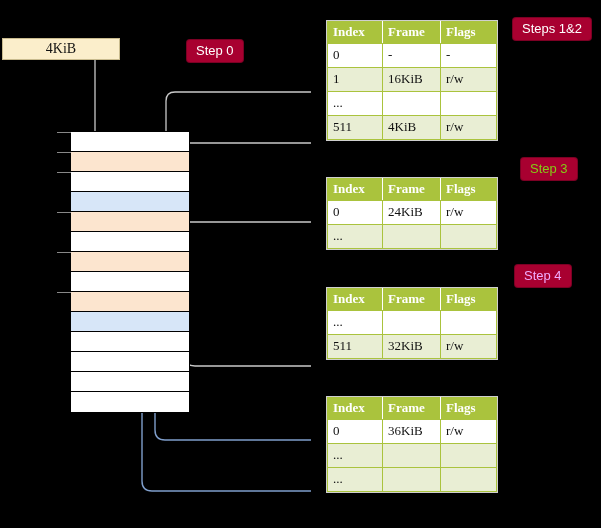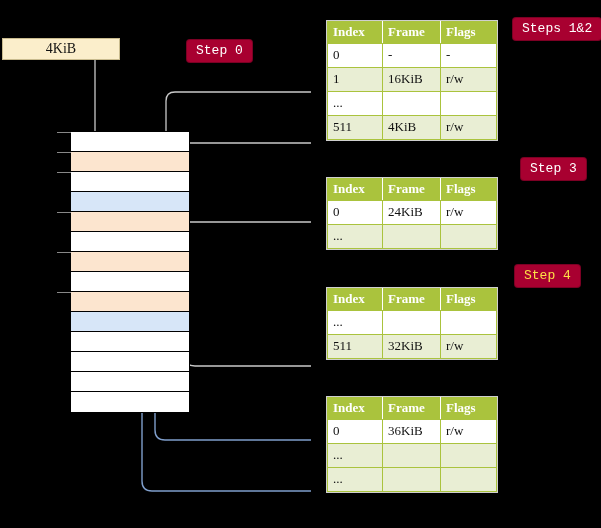--- a/index.html
+++ b/index.html
@@ -14,21 +14,21 @@
     background: #000000;
     font-family: "Liberation Serif", "DejaVu Serif", serif;
     overflow: hidden;
   }
 
   
   .badge {
     position: absolute;
     background: #a80030;
     color: #ffffff;
-    font-family: Liberation Mono, monospace;
+    font-family: Liberation Sans, sans-serif;
     font-size: 13px;
     line-height: 1;
     padding: 4px 9px 5px 9px;
     border-radius: 3px;
     white-space: nowrap;
     box-shadow: 0 0 0 1px #7c0024;
   }
 
   
   .page-box {
@@ -182,22 +182,22 @@
       <div class="mem-row blue" style="height: 20px; position: relative;"></div>
       <div class="mem-row" style="height: 20px; position: relative;"></div>
       <div class="mem-row" style="height: 20px; position: relative;"></div>
       <div class="mem-row" style="height: 20px; position: relative;"></div>
       <div class="mem-row" style="height: 20px; position: relative;"></div>
     </div>
 
   <div id="badges">
       <div class="badge" style="left: 187px; top: 40px; background: rgb(168, 0, 48); color: rgb(255, 255, 255);">Step 0</div>
       <div class="badge" style="left: 513px; top: 18px; background: rgb(168, 0, 48); color: rgb(255, 255, 255);">Steps 1&amp;2</div>
-      <div class="badge" style="left: 521px; top: 158px; background: rgb(168, 0, 48); color: #ffffff;">Step 3</div>
-      <div class="badge" style="left: 515px; top: 265px; background: rgb(168, 0, 48); color: #fde047;">Step 4</div>
+      <div class="badge" style="left: 521px; top: 158px; background: rgb(168, 0, 48); color: #84cc16;">Step 3</div>
+      <div class="badge" style="left: 515px; top: 265px; background: rgb(168, 0, 48); color: #f0abfc;">Step 4</div>
     </div>
 
   <div id="tables">
       <table class="ptable" style="left: 311px; top: 21px;">
         <colgroup>
           <col class="c-index">
           <col class="c-frame">
           <col class="c-flags">
         </colgroup>
         <thead>

